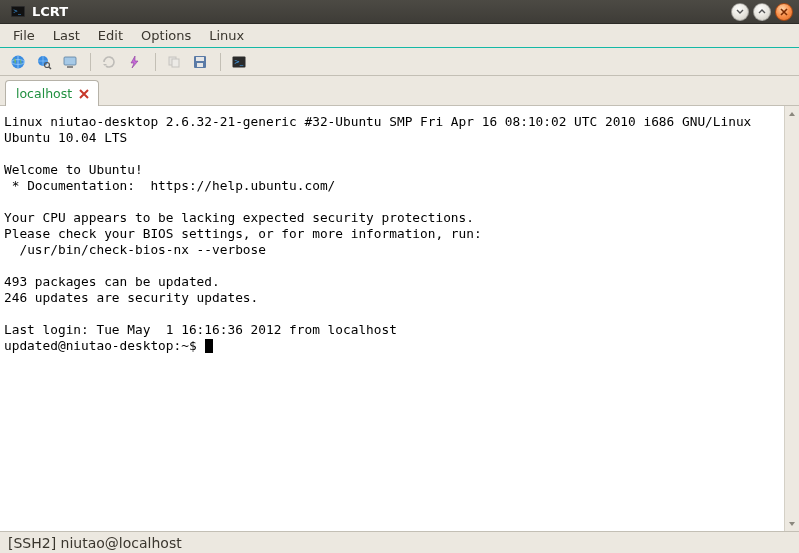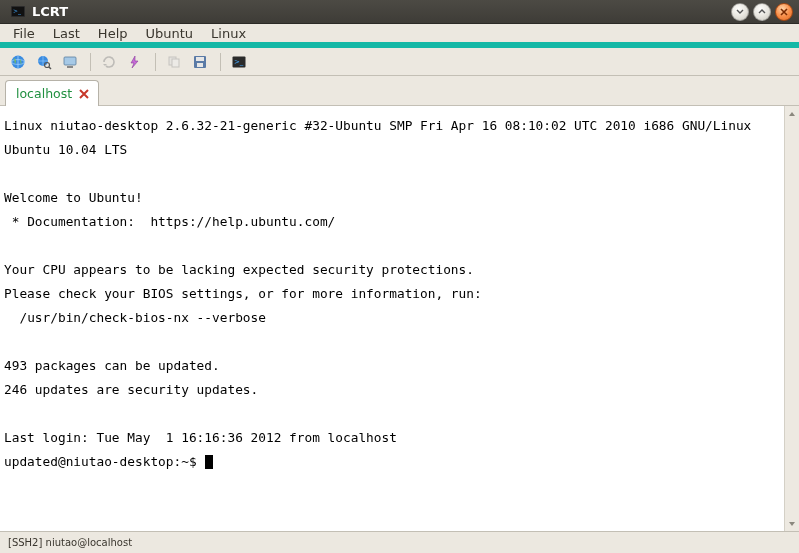--- a/index.html
+++ b/index.html
@@ -25,21 +25,21 @@
   }
   .title-btn.close {
     background: radial-gradient(circle at 40% 30%, #ffd3a7 0%, #f88f4a 50%, #e26a23 100%);
     border: 1px solid #a64812;
   }
   .title-btn svg { width: 10px; height: 10px; }
 
   
   .menu-bar {
     height: 24px; background: #ece8e0; display: flex; align-items: center;
-    padding: 0 4px; font-size: 13px; color: #3a362e; border-bottom: 6px solid #14b8a6;
+    padding: 0 4px; font-size: 13px; color: #3a362e; border-bottom: 1px solid #14b8a6;
   }
   .menu-item { padding: 2px 9px; cursor: default; }
 
   
   .toolbar {
     height: 28px; background: #ece8e0; display: flex; align-items: center;
     padding: 0 6px; gap: 2px; border-bottom: 1px solid #c3bfb5;
   }
   .tool-btn {
     width: 24px; height: 22px; display: flex; align-items: center; justify-content: center;
@@ -67,21 +67,21 @@
   }
   .tab-close svg { width: 10px; height: 10px; }
 
   
   .terminal-wrap {
     height: calc(553px - 24px - 24px - 28px - 30px - 22px);
     background: #fff; display: flex;
   }
   .terminal {
     flex: 1; background: #fff; color: #000; font-family: "DejaVu Sans Mono","Liberation Mono",monospace;
-    font-size: 12.8px; line-height: 24px; padding: 8px 0 8px 4px;
+    font-size: 12.8px; line-height: 16px; padding: 8px 0 8px 4px;
     white-space: pre-wrap; word-break: break-all;
     overflow: hidden;
   }
   .cursor {
     display: inline-block; width: 8px; height: 14px; background: #000;
     vertical-align: text-bottom; margin-left: 1px;
   }
   .scrollbar {
     width: 15px; background: #ede9e1; border-left: 1px solid #d4d0c6;
     display: flex; flex-direction: column;
@@ -89,21 +89,21 @@
   .scroll-arrow {
     height: 15px; display:flex; align-items:center; justify-content:center;
     color:#7c7a72;
   }
   .scroll-arrow svg { width:8px; height:8px; }
   .scroll-track { flex:1; background:#ede9e1; }
 
   
   .status-bar {
     height: 22px; background: #ece8e0; display: flex; align-items: center;
-    padding: 0 8px; font-size: 10px; color: #3a362e; border-top: 1px solid #c3bfb5;
+    padding: 0 8px; font-size: 14px; color: #3a362e; border-top: 1px solid #c3bfb5;
   }
 </style>
 </head>
 <body>
 
 <div class="title-bar">
   <span class="app-icon">
     <svg viewBox="0 0 16 16">
         <rect x="1" y="2" width="14" height="11" rx="1" fill="#2b2b2b"></rect>
         <rect x="2" y="3" width="12" height="9" fill="#111"></rect>
@@ -126,22 +126,22 @@
       <svg viewBox="0 0 10 10">
           <path d="M2 2 L8 8 M8 2 L2 8" stroke="#7b2a00" stroke-width="1.6"></path>
         </svg>
     </div>
   </div>
 </div>
 
 <div class="menu-bar">
   <div class="menu-item">File</div>
   <div class="menu-item">Last</div>
-  <div class="menu-item">Help</div>
-  <div class="menu-item">Ubuntu</div>
+  <div class="menu-item">Edit</div>
+  <div class="menu-item">Options</div>
   <div class="menu-item">Linux</div>
 </div>
 
 <div class="toolbar">
   <div class="tool-btn">
     <svg viewBox="0 0 16 16">
         <circle cx="8" cy="8" r="6.5" fill="#3b8ce0"></circle>
         <ellipse cx="8" cy="8" rx="6.5" ry="2.4" fill="none" stroke="#9ed1ff" stroke-width="0.8"></ellipse>
         <path d="M8 1.5 v13" stroke="#9ed1ff" stroke-width="0.8"></path>
         <path d="M4 4 Q7 6 5 10" fill="#7fc24a"></path>

